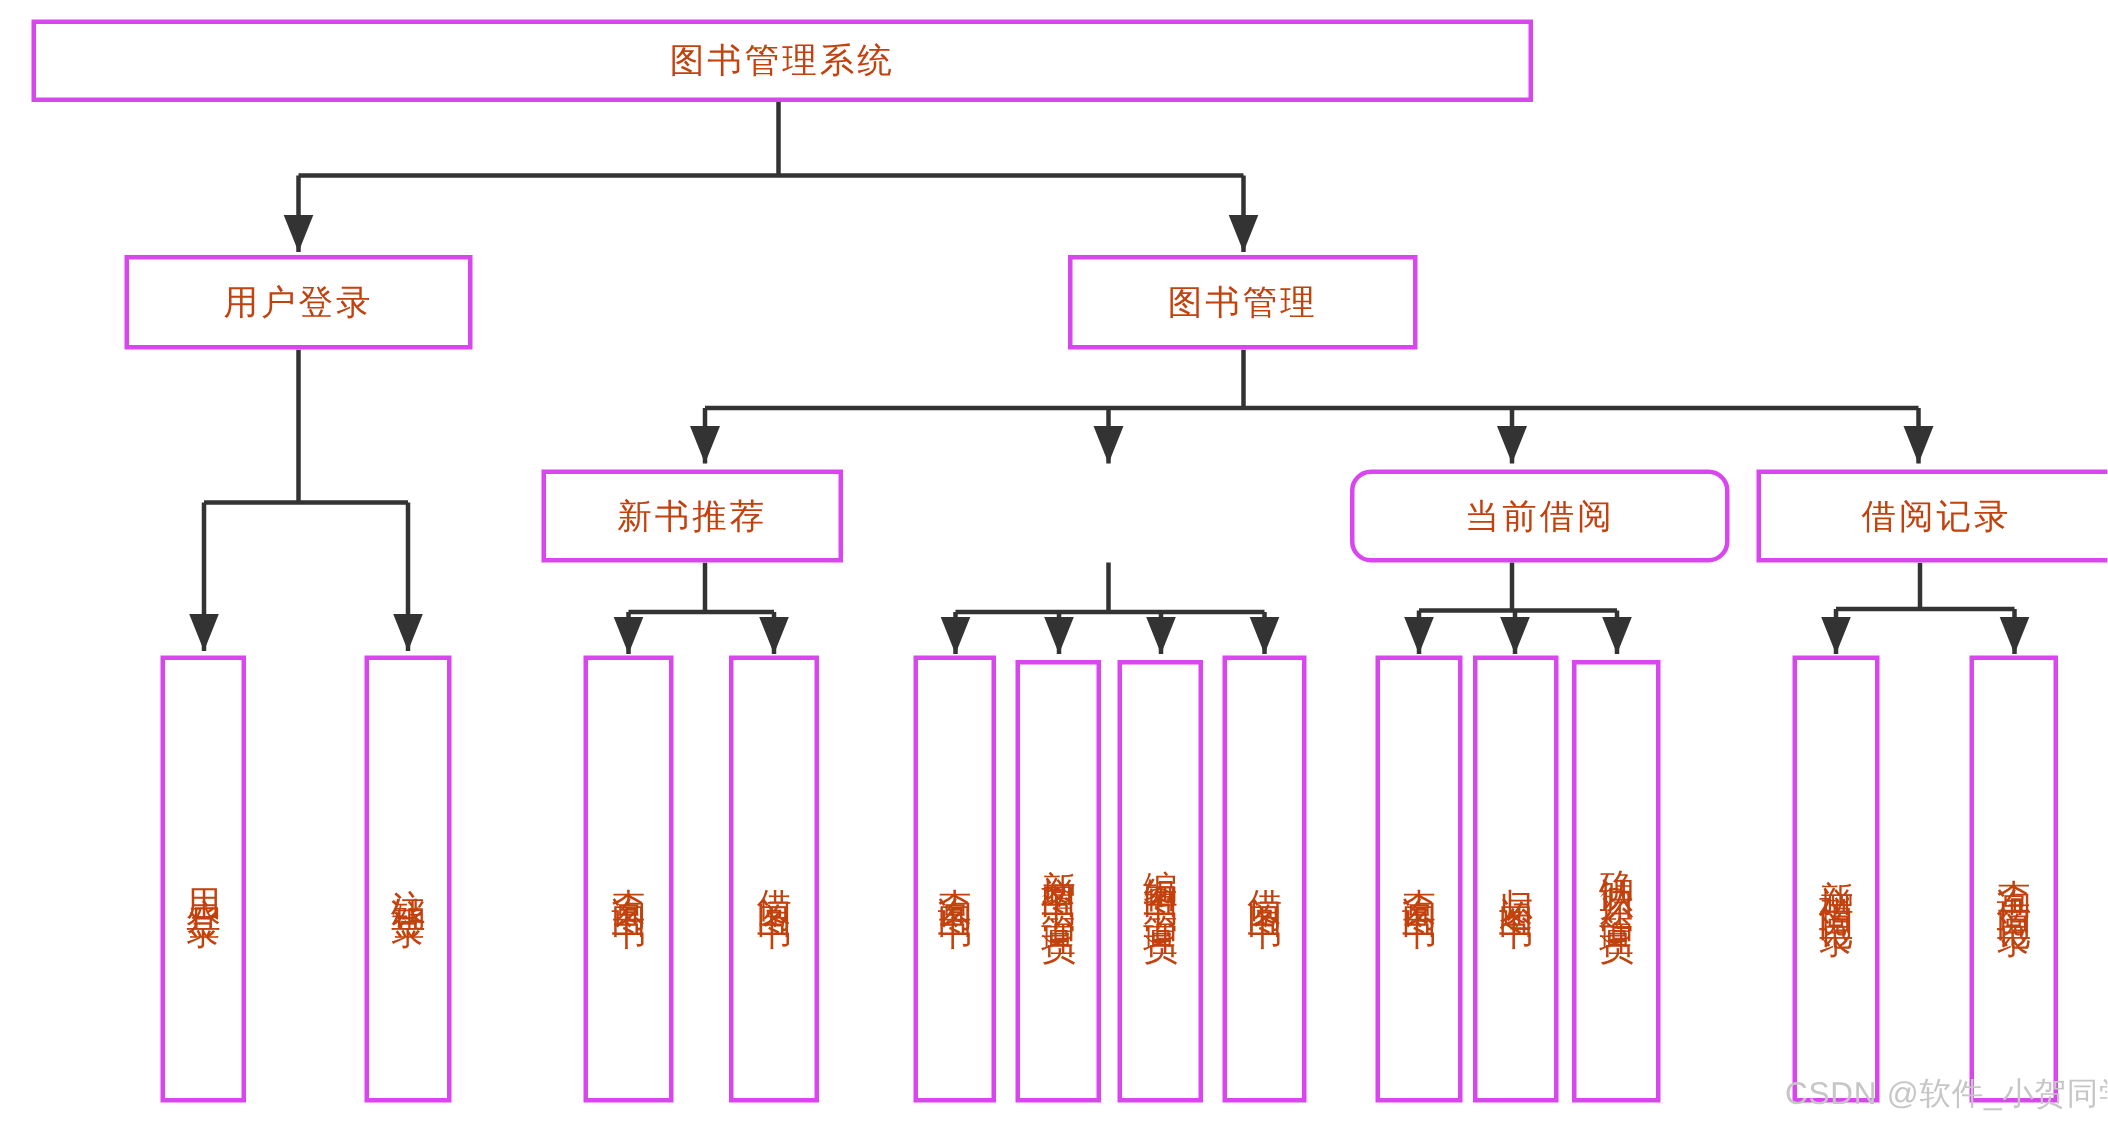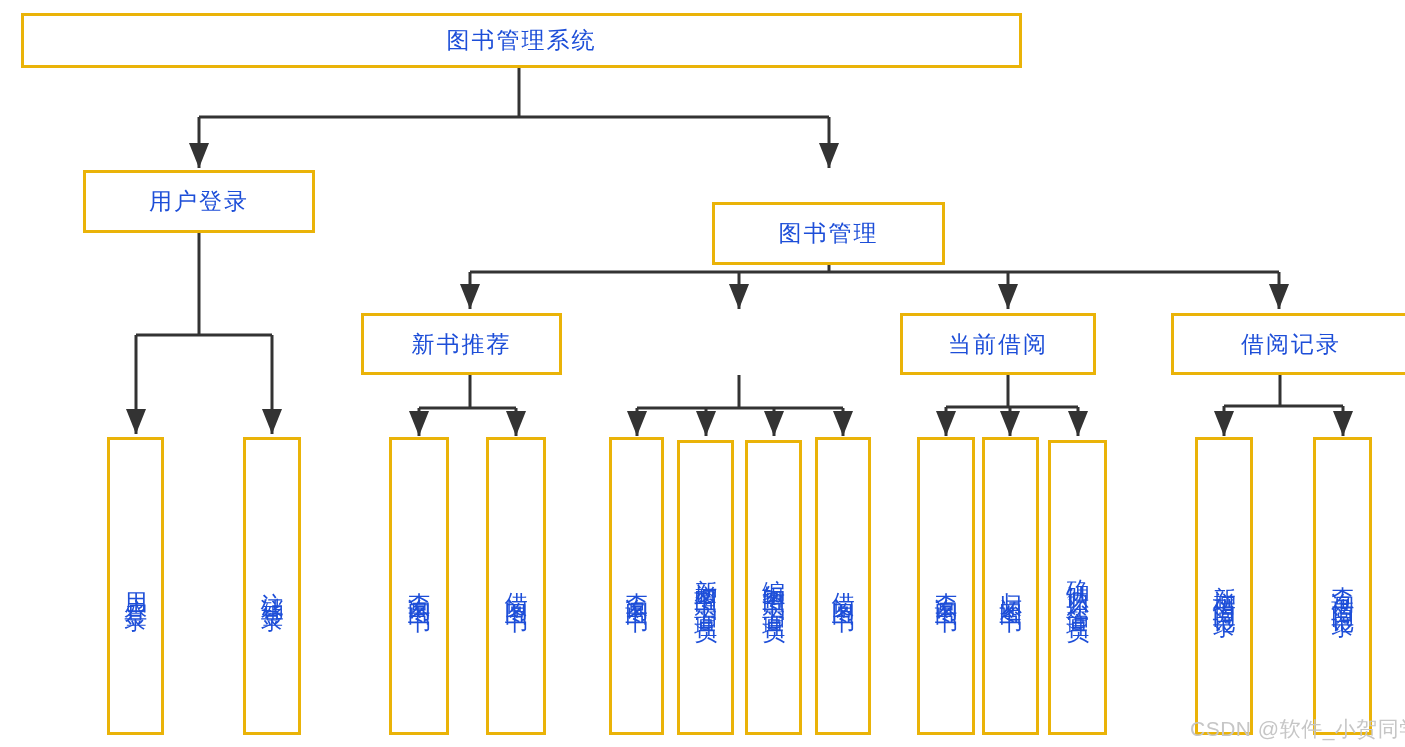--- a/index.html
+++ b/index.html
@@ -3,40 +3,40 @@
 <meta charset="utf-8">
 <style>
   html,body{margin:0;padding:0;background:#fff;}
   .canvas{
     position:relative;width:1405px;height:747px;background:#ffffff;
     font-family:"Liberation Sans", sans-serif;overflow:hidden;
   }
   .wires{position:absolute;left:0;top:0;width:1405px;height:747px;}
   .box{
     position:absolute;box-sizing:border-box;background:#ffffff;
-    border:3px solid #eab308;color:#1d4ed8;
+    border:3px solid #d946ef;color:#c2410c;
     display:flex;align-items:center;justify-content:center;
     text-align:center;
   }
   .hbox{font-size:23px;letter-spacing:2px;white-space:nowrap;}
   .vbox{
     writing-mode:vertical-rl;
     font-size:23px;letter-spacing:6px;line-height:1.1;
   }
   .watermark{
     position:absolute;left:1190px;top:715px;width:210px;
     font-size:21px;color:#c6c6c6;white-space:nowrap;letter-spacing:0.5px;
   }
   
   .n-root{left:21px;top:13px;width:1001px;height:55px;}
   .n-login{left:83px;top:170px;width:232px;height:63px;}
-  .n-manage{left:712px;top:170px;width:233px;height:63px;margin-top:32px;}
+  .n-manage{left:712px;top:170px;width:233px;height:63px;}
   .n-newbook{left:361px;top:313px;width:201px;height:62px;}
   .n-borrow{left:631px;top:313px;width:217px;height:62px;}
-  .n-current{left:900px;top:313px;width:196px;height:62px;}
+  .n-current{left:900px;top:313px;width:253px;height:62px;border-radius:14px;}
   .n-records{left:1171px;top:313px;width:240px;height:62px;}
   .lf1{left:107px;top:437px;width:57px;height:298px;}
   .lf2{left:243px;top:437px;width:58px;height:298px;}
   .lf3{left:389px;top:437px;width:60px;height:298px;}
   .lf4{left:486px;top:437px;width:60px;height:298px;}
   .lf5{left:609px;top:437px;width:55px;height:298px;}
   .lf6{left:677px;top:440px;width:57px;height:295px;}
   .lf7{left:745px;top:440px;width:57px;height:295px;}
   .lf8{left:815px;top:437px;width:56px;height:298px;}
   .lf9{left:917px;top:437px;width:58px;height:298px;}

